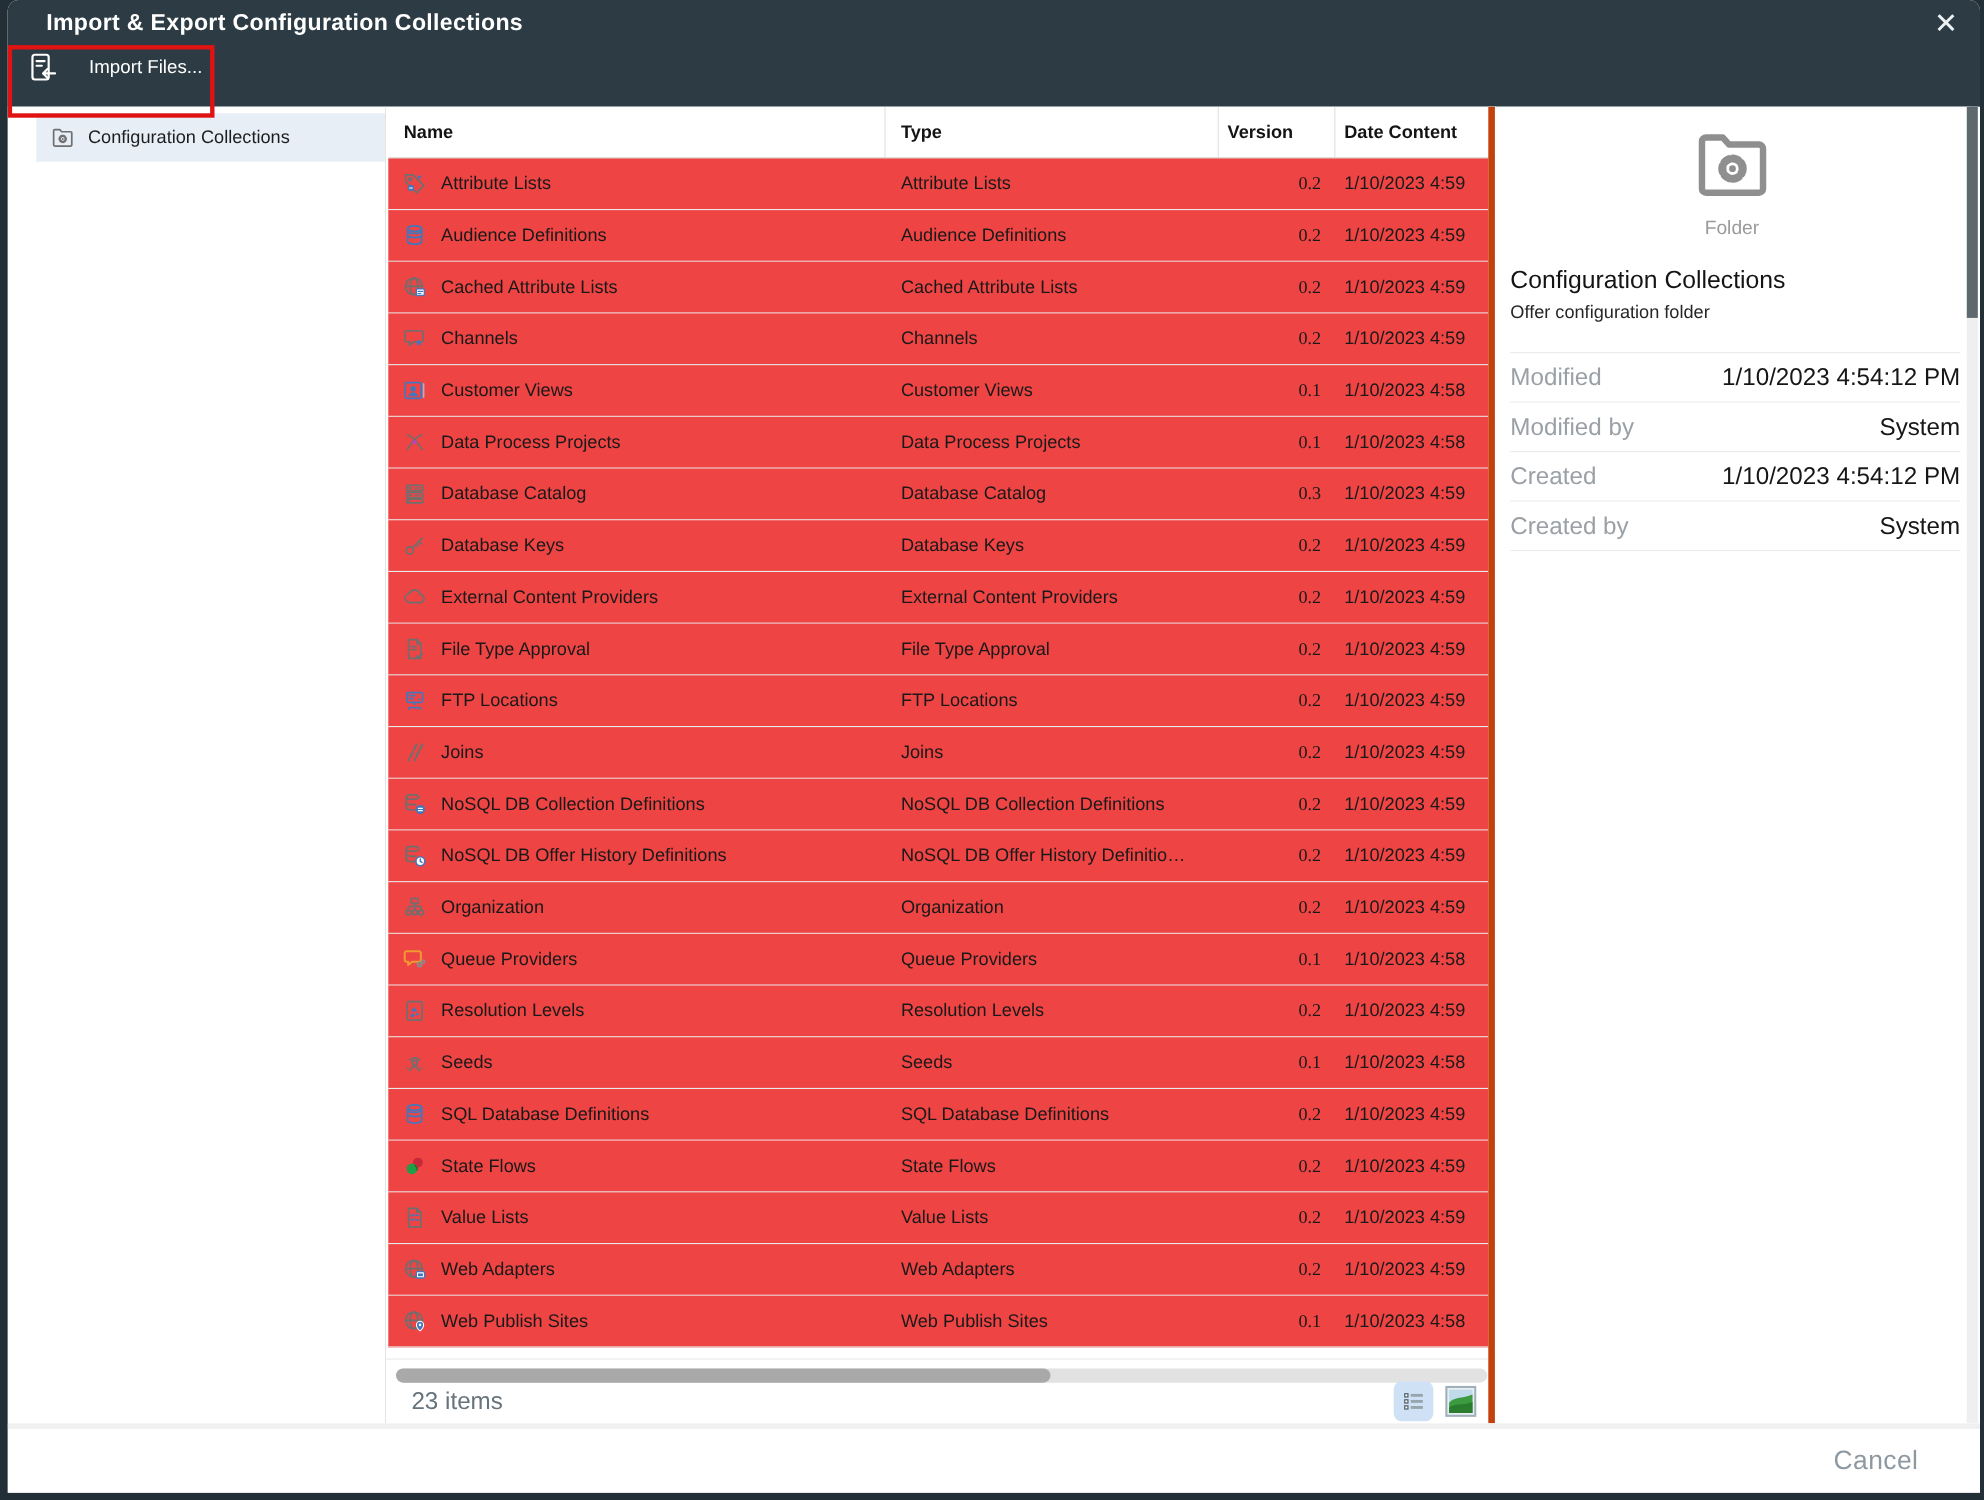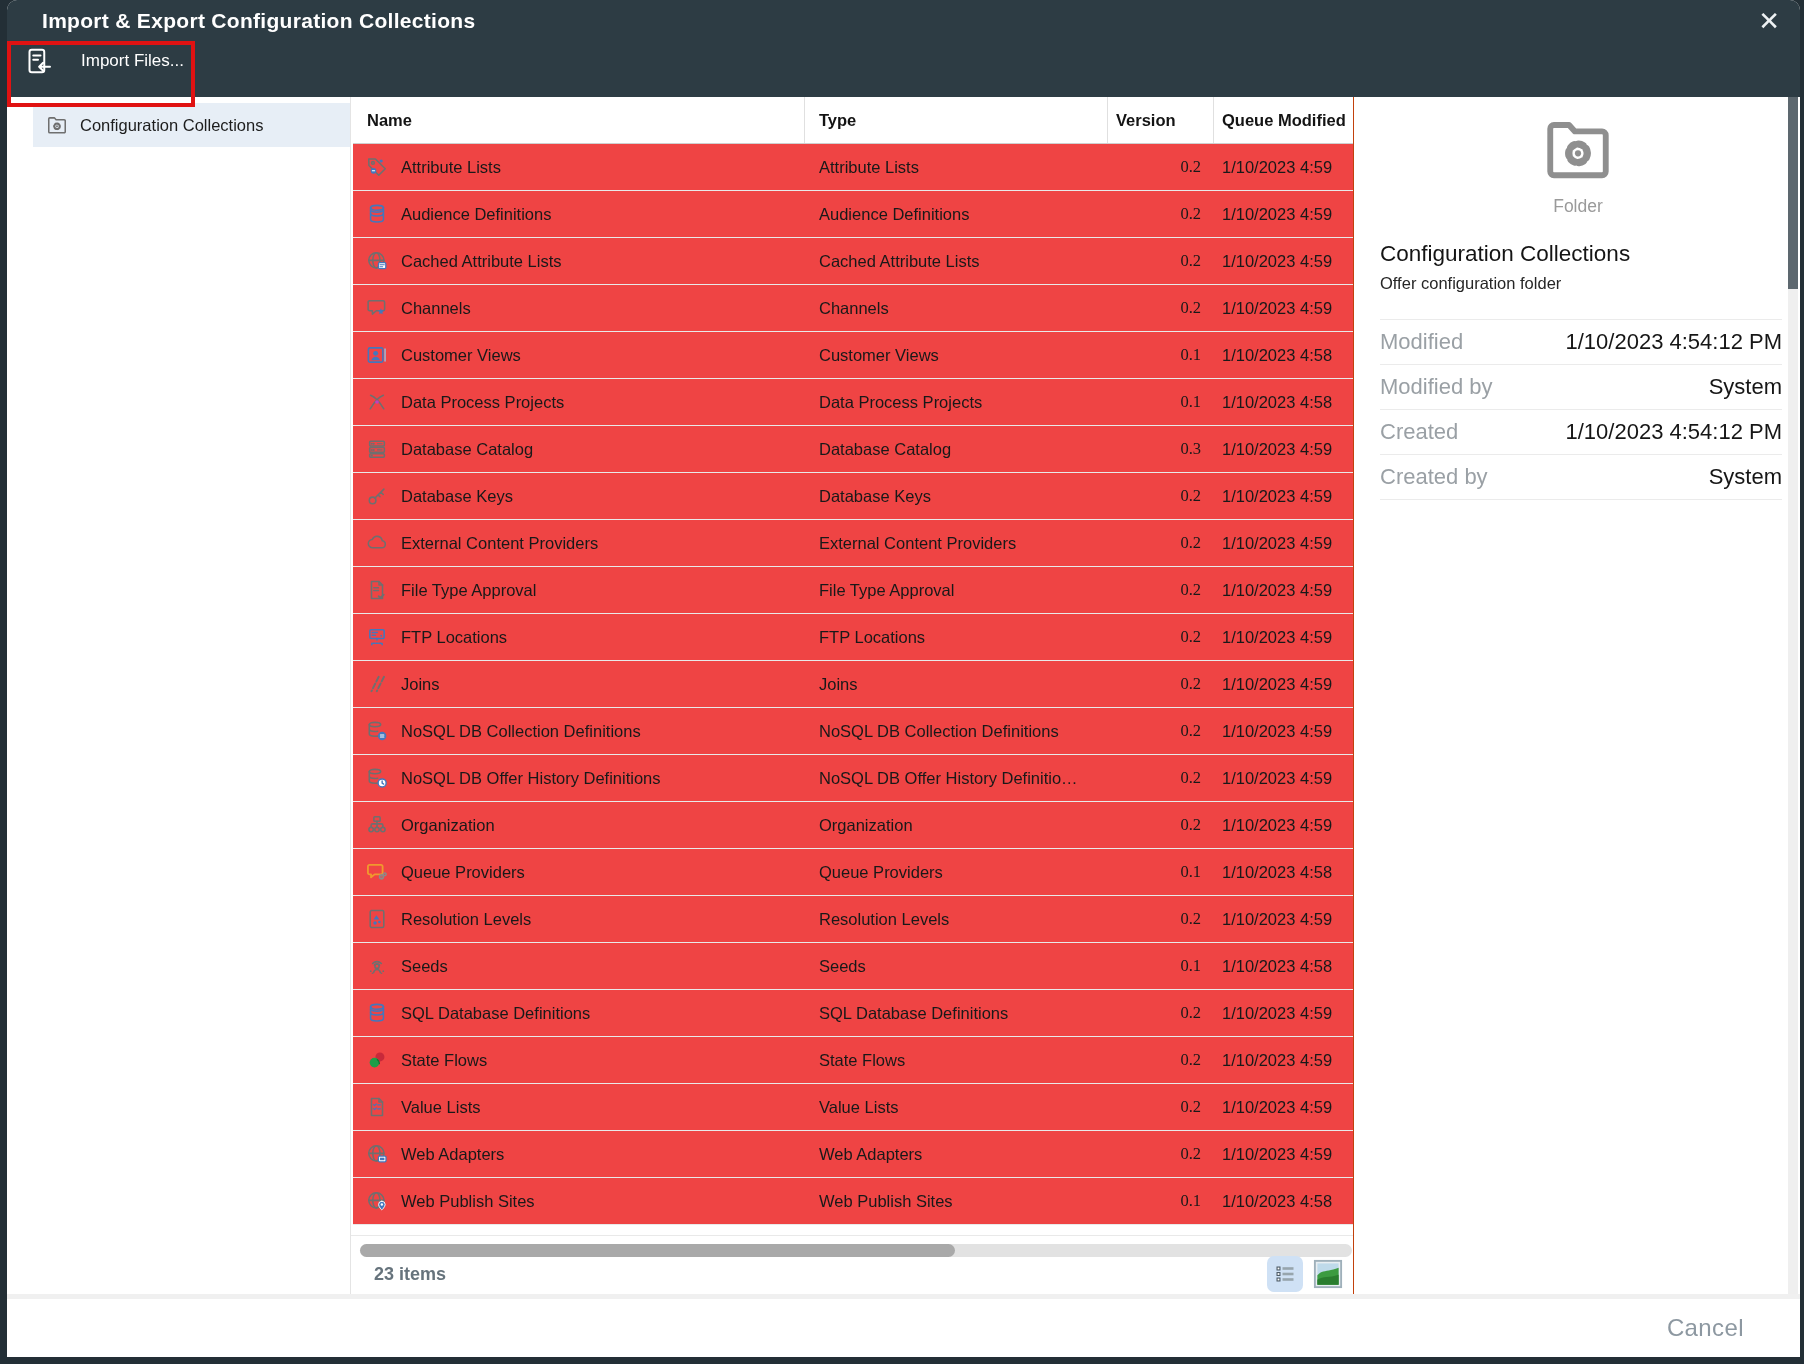--- a/index.html
+++ b/index.html
@@ -28,27 +28,27 @@
   .c-name{width:452px;gap:13px;padding-left:13px;}
   .c-type{width:303px;padding-left:14px;white-space:nowrap;overflow:hidden;}
   .c-version{width:106px;justify-content:flex-end;padding-right:13px;font-family:Liberation Serif, serif;}
   .c-date{width:140px;padding-left:8px;white-space:nowrap;overflow:hidden;}
   .ricon{width:22px;height:22px;display:inline-flex;flex:0 0 22px;}
 
   .bottombar{position:absolute;left:0;right:0;bottom:0;height:58px;border-top:1px solid #e9e9e9;background:#fff;}
   .hscroll{position:absolute;left:9px;right:8px;top:8px;height:13px;background:#e2e2e2;border-radius:7px;cursor:pointer;}
   .hthumb{position:absolute;left:0;top:0;height:13px;width:60%;background:#a9a9a9;border-radius:7px;}
   .statusrow{position:absolute;left:0;right:0;bottom:1px;height:38px;display:flex;align-items:center;justify-content:space-between;padding:0 16px 0 23px;}
-  .count{color:#66737c;font-size:18px;font-weight:bold;}
+  .count{color:#66737c;font-size:22px;}
   .toggles{display:flex;align-items:center;gap:9px;}
   .toggle-list{width:36px;height:36px;background:#cfe1f5;border-radius:7px;display:flex;align-items:center;justify-content:center;cursor:pointer;}
   .toggle-img{width:32px;height:32px;display:flex;align-items:center;justify-content:center;cursor:pointer;}
 
   
-  .rpanel{position:absolute;left:1346px;top:97px;width:437px;bottom:63px;background:#fff;border-left:1px solid #c2410c;box-sizing:border-box;padding-left:12px;}
+  .rpanel{position:absolute;left:1346px;top:97px;width:437px;bottom:63px;background:#fff;border-left:6px solid #c2410c;box-sizing:border-box;}
   .bigicon{margin-top:15px;text-align:center;}
   .kind{text-align:center;margin-top:6px;color:#9a9a9a;font-size:17.5px;}
   .rtitle{margin:24px 0 0 14px;font-size:22.5px;color:#141414;}
   .rsub{margin:7px 0 0 14px;font-size:16.5px;color:#262626;}
   .fields{margin:26px 8px 0 14px;}
   .frow{display:flex;justify-content:space-between;align-items:center;height:44px;border-top:1px solid #ebebeb;font-size:22px;}
   .frow:last-child{border-bottom:1px solid #ebebeb;}
   .flabel{color:#9aa0a5;}
   .fvalue{color:#161616;}
 
@@ -92,21 +92,21 @@
         <span>Configuration Collections</span>
       </div>
     </div>
 
     <div class="main">
       <div class="cols">
         <div class="thead">
           <div class="th n">Name</div>
           <div class="th t">Type</div>
           <div class="th v">Version</div>
-          <div class="th d">Queue Modified</div>
+          <div class="th d">Date Content</div>
         </div>
         <div>
             <div class="trow">
               <div class="cell c-name">
                 <span class="ricon">
                   <svg width="22" height="22" viewBox="0 0 24 24" fill="none" stroke="#6f6f6f" stroke-width="1.7" stroke-linecap="round" stroke-linejoin="round">
                     <path d="M3 3.2h7.3L21 13.9l-7.1 7.1L3.2 10.3z"></path>
                     <circle cx="7.6" cy="7.6" r="1.5"></circle>
                     <circle cx="8.2" cy="16.2" r="3.1" fill="#4377bd" stroke="none"></circle>
                     <path d="M6.9 16.2h2.6" stroke="#fff" stroke-width="1.1"></path>

